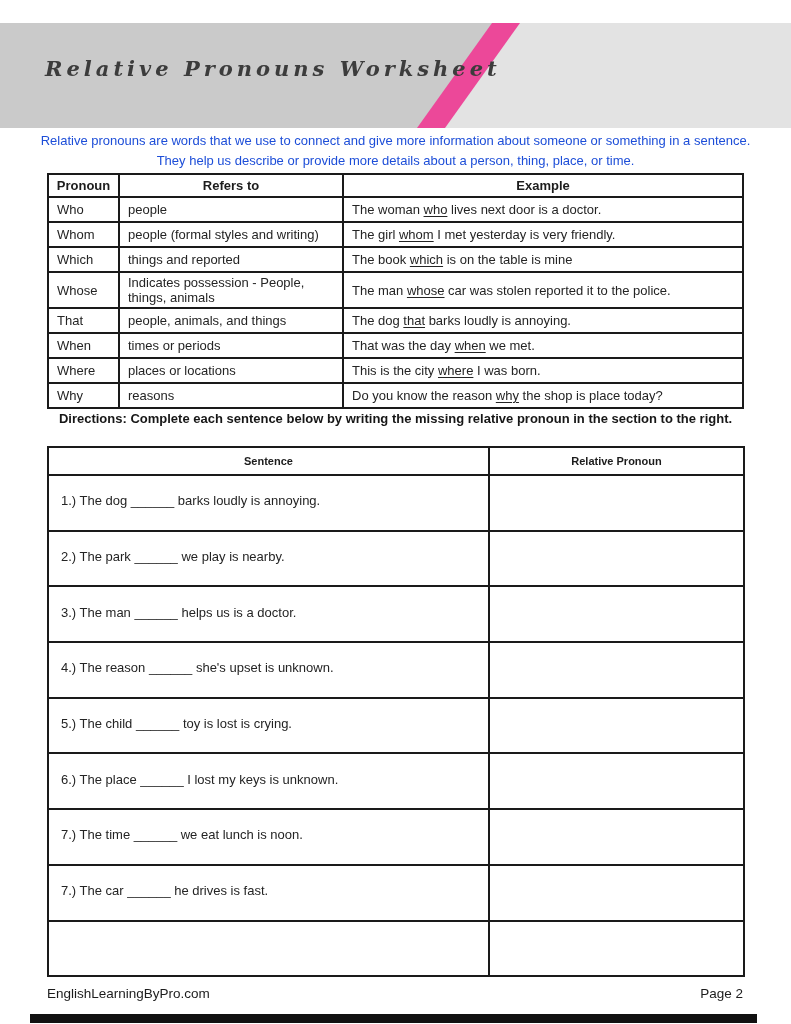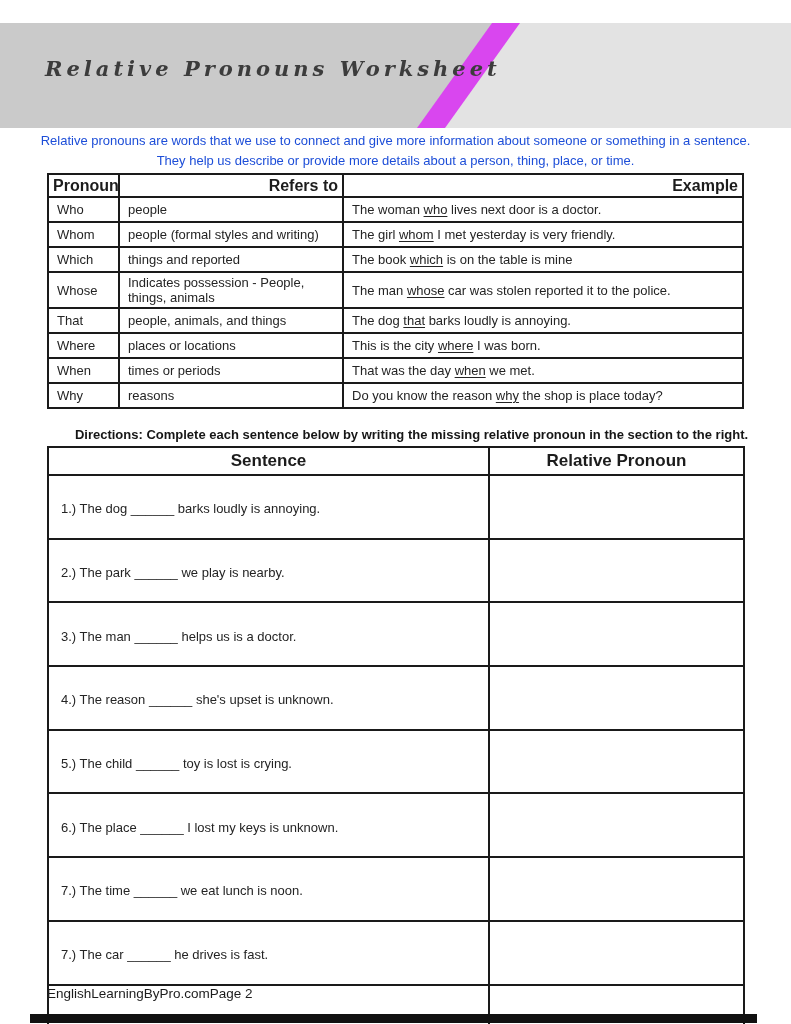--- a/index.html
+++ b/index.html
@@ -1,21 +1,21 @@
 <!DOCTYPE html>
 <html><head>
 <meta charset="utf-8">
 <style>
   html,body{margin:0;padding:0;background:#ffffff;}
   .page{
     position:relative;width:791px;height:1024px;background:#ffffff;
     font-family:"Liberation Sans",sans-serif;color:#1c1c1c;overflow:hidden;
   }
   
-  .banner{position:absolute;left:0;top:23px;width:791px;height:105px;background:#d946ef;}
+  .banner{position:absolute;left:0;top:23px;width:791px;height:105px;background:#ec4899;}
   .banner-left{
     position:absolute;left:0;top:0;width:100%;height:100%;background:#cacaca;
     clip-path:polygon(0 0,492px 0,417px 105px,0 105px);
   }
   .banner-right{
     position:absolute;left:0;top:0;width:100%;height:100%;background:#e3e3e3;
     clip-path:polygon(520px 0,791px 0,791px 105px,445px 105px);
   }
   .title{
     position:absolute;left:45px;top:33px;margin:0;
@@ -24,36 +24,36 @@
   }
   
   .intro{
     position:absolute;left:40px;top:131px;width:711px;margin:0;
     text-align:center;font-size:13px;line-height:20px;color:#1d4ed8;
   }
   
   table{border-collapse:collapse;table-layout:fixed;position:absolute;background:#ffffff;}
   th,td{border:2px solid #1a1a1a;overflow:hidden;}
   .ptable{left:47px;top:173px;width:695px;}
-  .ptable th{height:19px;font-size:16px;font-weight:bold;text-align:right;padding:1px 4px;margin-left:28px;}
+  .ptable th{height:19px;font-size:13px;font-weight:bold;text-align:center;padding:1px 4px;margin-left:28px;}
   .ptable td{height:19px;font-size:13px;text-align:left;vertical-align:middle;padding:2px 8px;line-height:15px;color:#242424;}
   .u{text-decoration:underline;text-underline-offset:2px;}
   .directions{
-    position:absolute;left:40px;top:411px;width:711px;margin:16px;
+    position:absolute;left:40px;top:411px;width:711px;margin:0;
     text-align:center;font-size:13px;font-weight:bold;color:#161616;
   }
   .etable{left:47px;top:446px;width:696px;}
-  .etable th{height:24px;font-size:17px;font-weight:bold;text-align:center;padding:1px 16px;}
+  .etable th{height:24px;font-size:11px;font-weight:bold;text-align:center;padding:1px 16px;}
   .etable td{height:49.7px;font-size:13px;vertical-align:middle;color:#242424;}
-  .etable td.sent{text-align:left;padding:8px 8px 4px 12px;line-height:17px;border-radius:17px;}
+  .etable td.sent{text-align:left;padding:0 8px 4px 12px;line-height:17px;border-radius:17px;}
   .etable td.ans{background:#ffffff;}
   
   .footer{
     position:absolute;left:47px;top:986px;width:696px;
-    display:flex;font-size:13.5px;color:#1c1c1c;
+    display:flex;justify-content:space-between;font-size:13.5px;color:#1c1c1c;
   }
   .bottom-bar{position:absolute;left:30px;top:1014px;width:727px;height:9px;background:#111111;}
 </style>
 </head>
 <body>
 
 <div class="page">
 
   <div class="banner">
     <div class="banner-left"></div>
@@ -96,28 +96,28 @@
           <td>Whose</td>
           <td>Indicates possession - People, things, animals</td>
           <td><span>The man </span><span class="u">whose</span><span> car was stolen reported it to the police.</span></td>
         </tr>
         <tr>
           <td>That</td>
           <td>people, animals, and things</td>
           <td><span>The dog </span><span class="u">that</span><span> barks loudly is annoying.</span></td>
         </tr>
         <tr>
+          <td>When</td>
+          <td>times or periods</td>
+          <td><span>That was the day </span><span class="u">when</span><span> we met.</span></td>
+        </tr>
+        <tr>
           <td>Where</td>
           <td>places or locations</td>
           <td><span>This is the city </span><span class="u">where</span><span> I was born.</span></td>
-        </tr>
-        <tr>
-          <td>When</td>
-          <td>times or periods</td>
-          <td><span>That was the day </span><span class="u">when</span><span> we met.</span></td>
         </tr>
         <tr>
           <td>Why</td>
           <td>reasons</td>
           <td><span>Do you know the reason </span><span class="u">why</span><span> the shop is place today?</span></td>
         </tr>
       </tbody>
   </table>
 
   <p class="directions">Directions: Complete each sentence below by writing the missing relative pronoun in the section to the right.</p>

